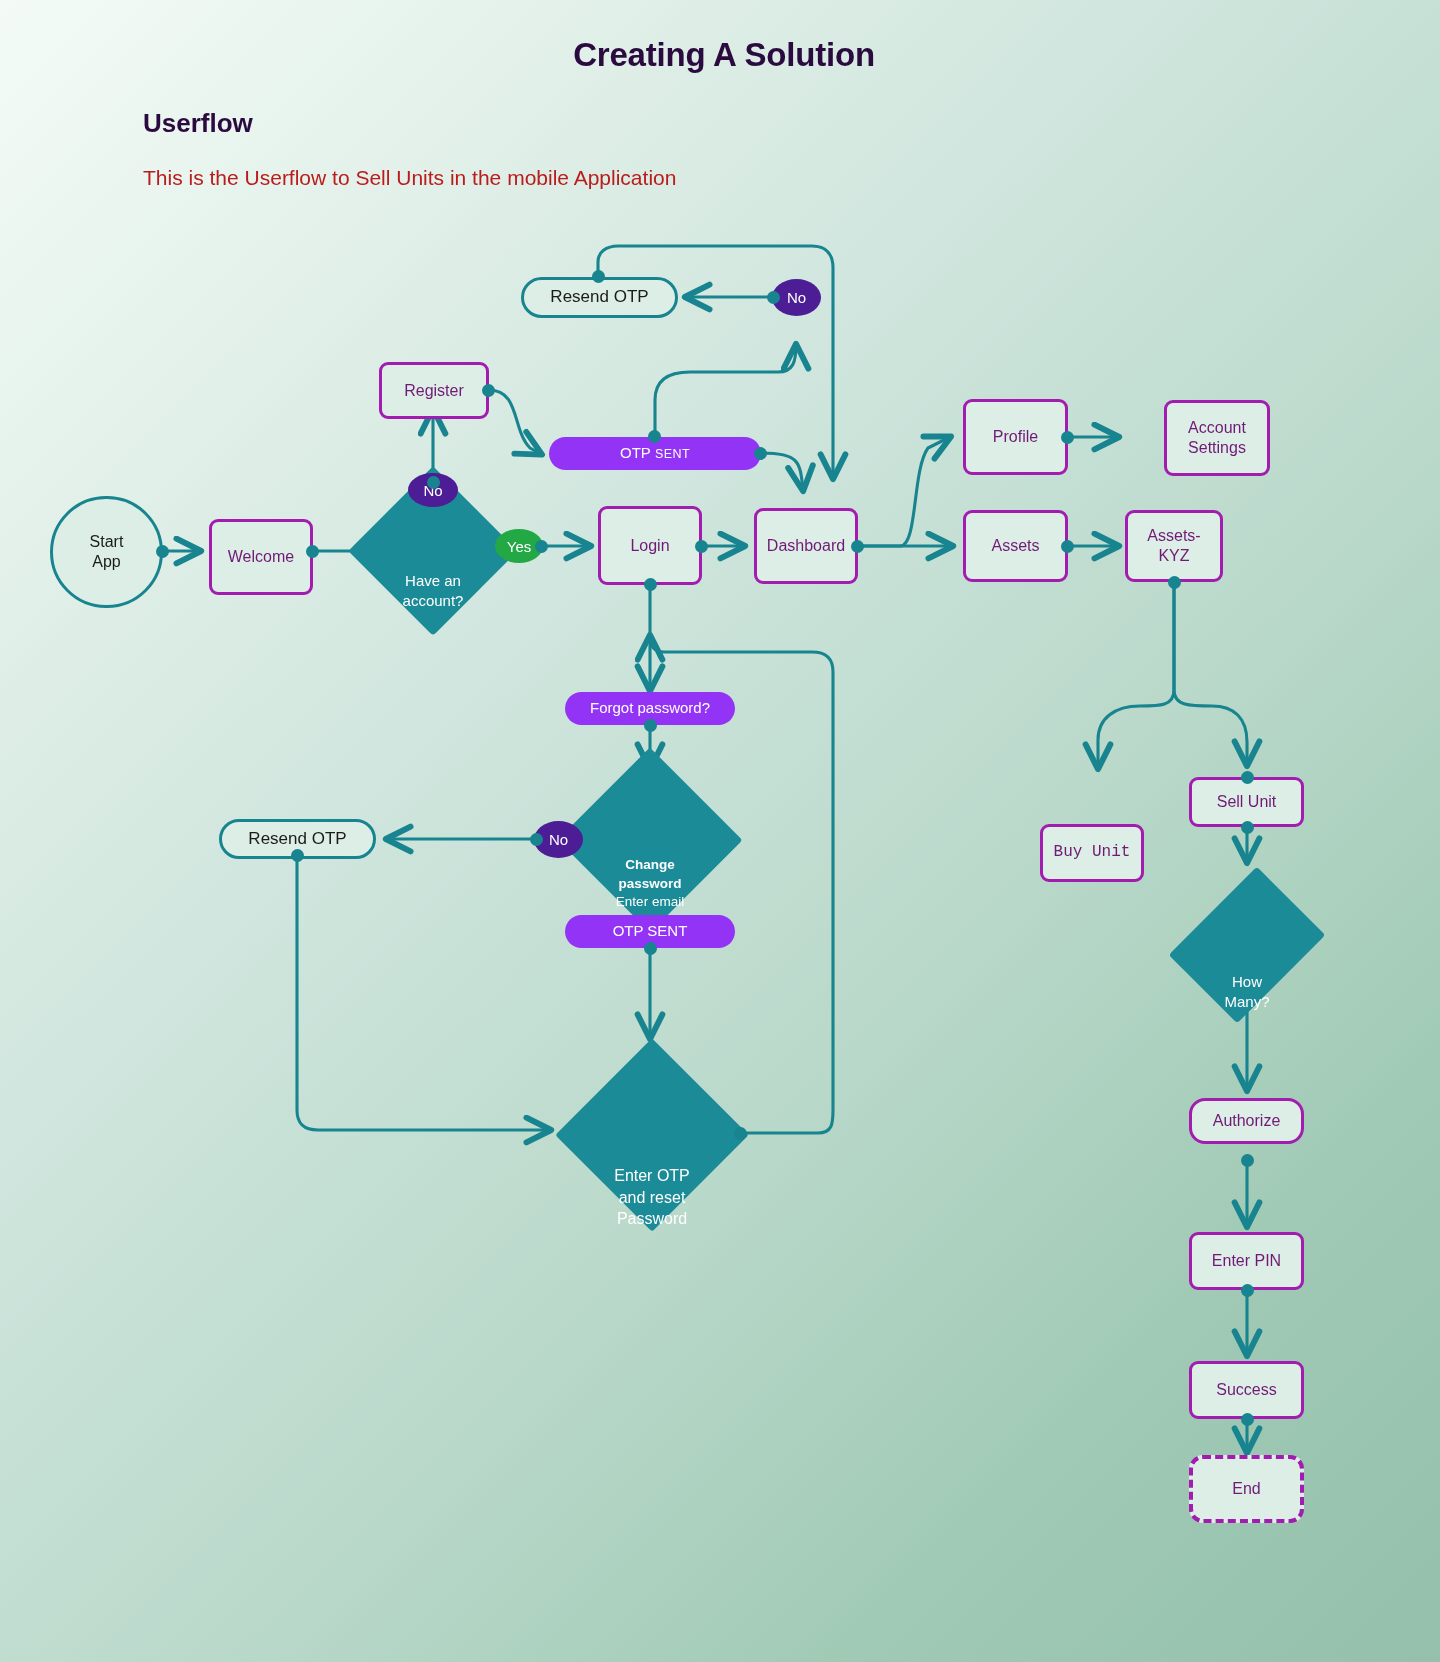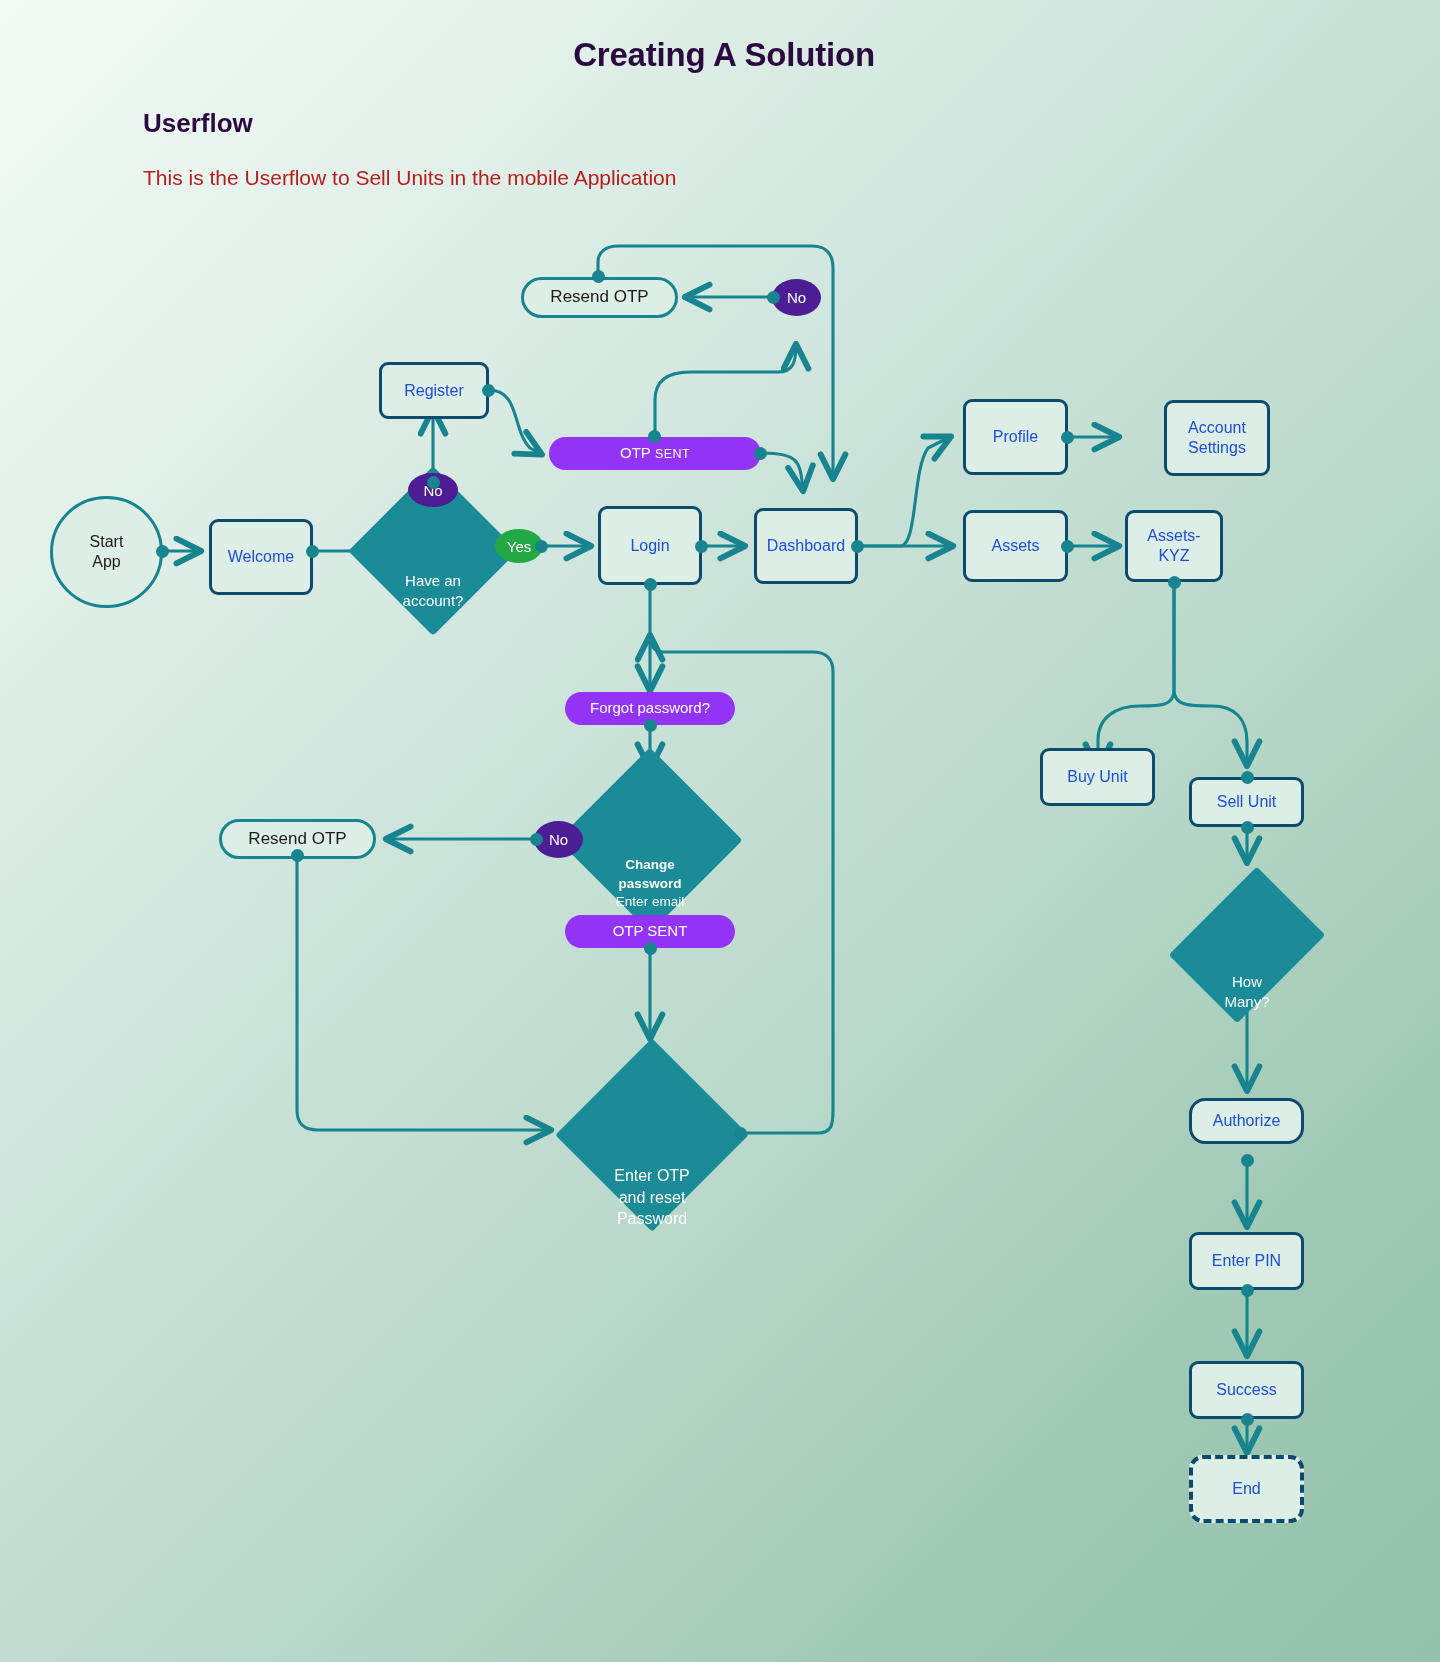--- a/index.html
+++ b/index.html
@@ -48,23 +48,23 @@
     align-items: center;
     justify-content: center;
     text-align: center;
     line-height: 1.22;
     z-index: 3;
   }
   .node .lbl { display: block; }
 
   .box {
     background: #ddeee7;
-    border: 3px solid #0c4a6e;
+    border: 3px solid #a21caf;
     border-radius: 9px;
-    color: #1d4ed8;
+    color: #701a75;
     font-size: 16px;
   }
   .box.dashed { border-style: dashed; border-width: 4px; border-radius: 14px; }
   .stadium {
     background: #ddeee7;
     border: 3px solid #18848f;
     border-radius: 999px;
     color: #1b1b1b;
     font-size: 17px;
   }
@@ -277,21 +277,21 @@
   <span class="lbl">Assets</span>
 </div>
 <div class="dot" style="left:1061px; top:540px;"></div>
 
 <div class="node box" style="left:1125px; top:510px; width:98px; height:72px; flex-direction:column;">
   <span class="lbl">Assets-</span>
   <span class="lbl">KYZ</span>
 </div>
 <div class="dot" style="left:1168px; top:576px;"></div>
 
-<div class="node box" style="left:1040px; top:748px; width:115px; height:58px;">
+<div class="node box" style="left:1040px; top:824px; width:104px; height:58px;font-family:Liberation Mono, monospace;">
   <span class="lbl">Buy Unit</span>
 </div>
 
 <div class="node box" style="left:1189px; top:777px; width:115px; height:50px;">
   <span class="lbl">Sell Unit</span>
 </div>
 <div class="dot" style="left:1241px; top:771px;"></div>
 <div class="dot" style="left:1241px; top:821px;"></div>
 
 <div class="diamond-wrap" style="left:1188px; top:878px; width:118px; height:134px;">

